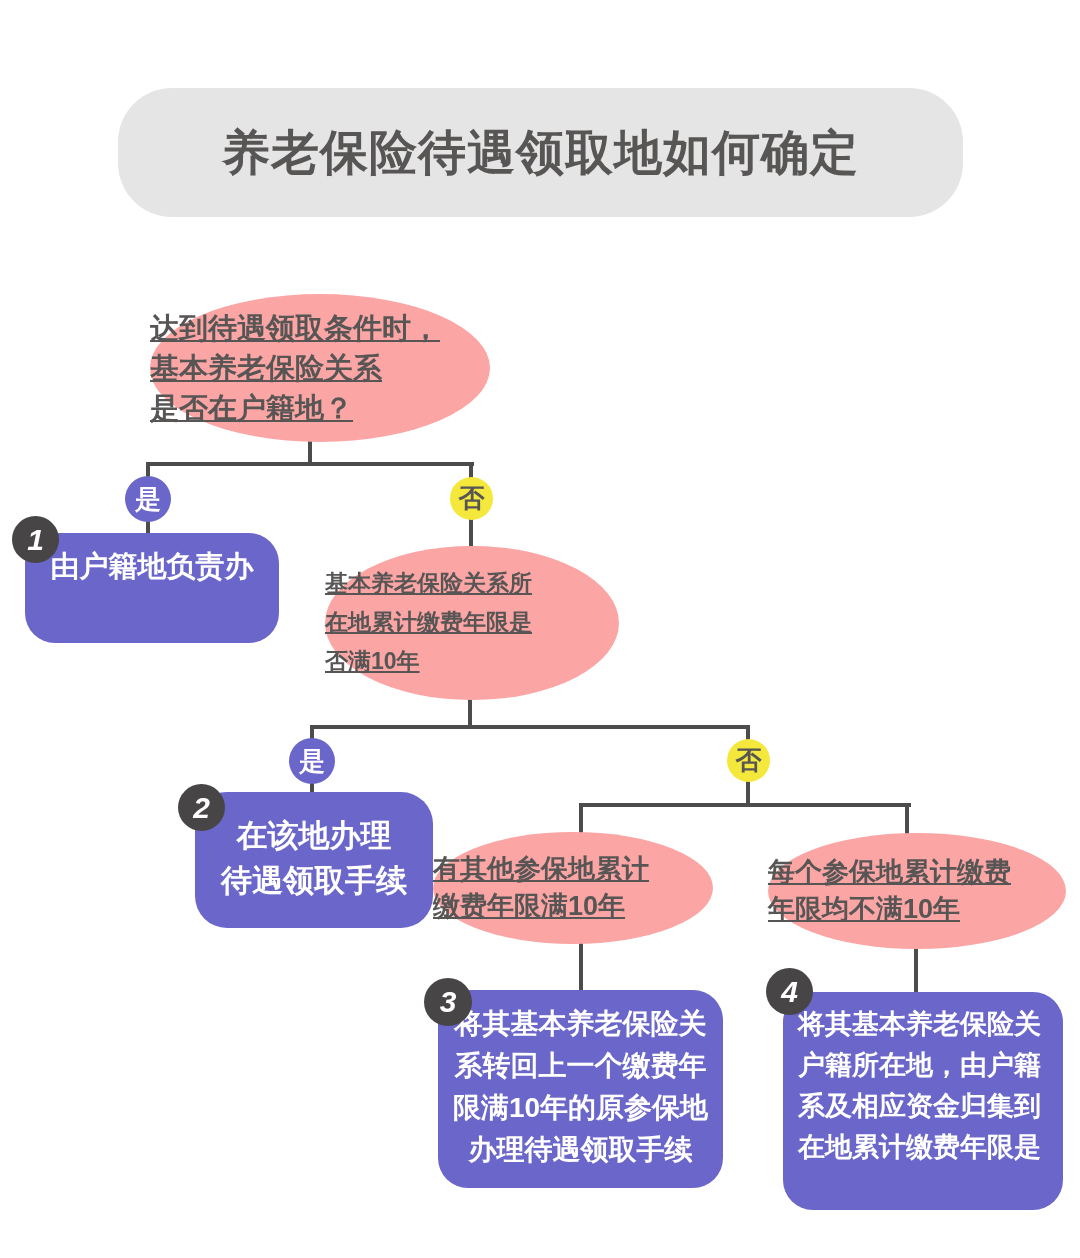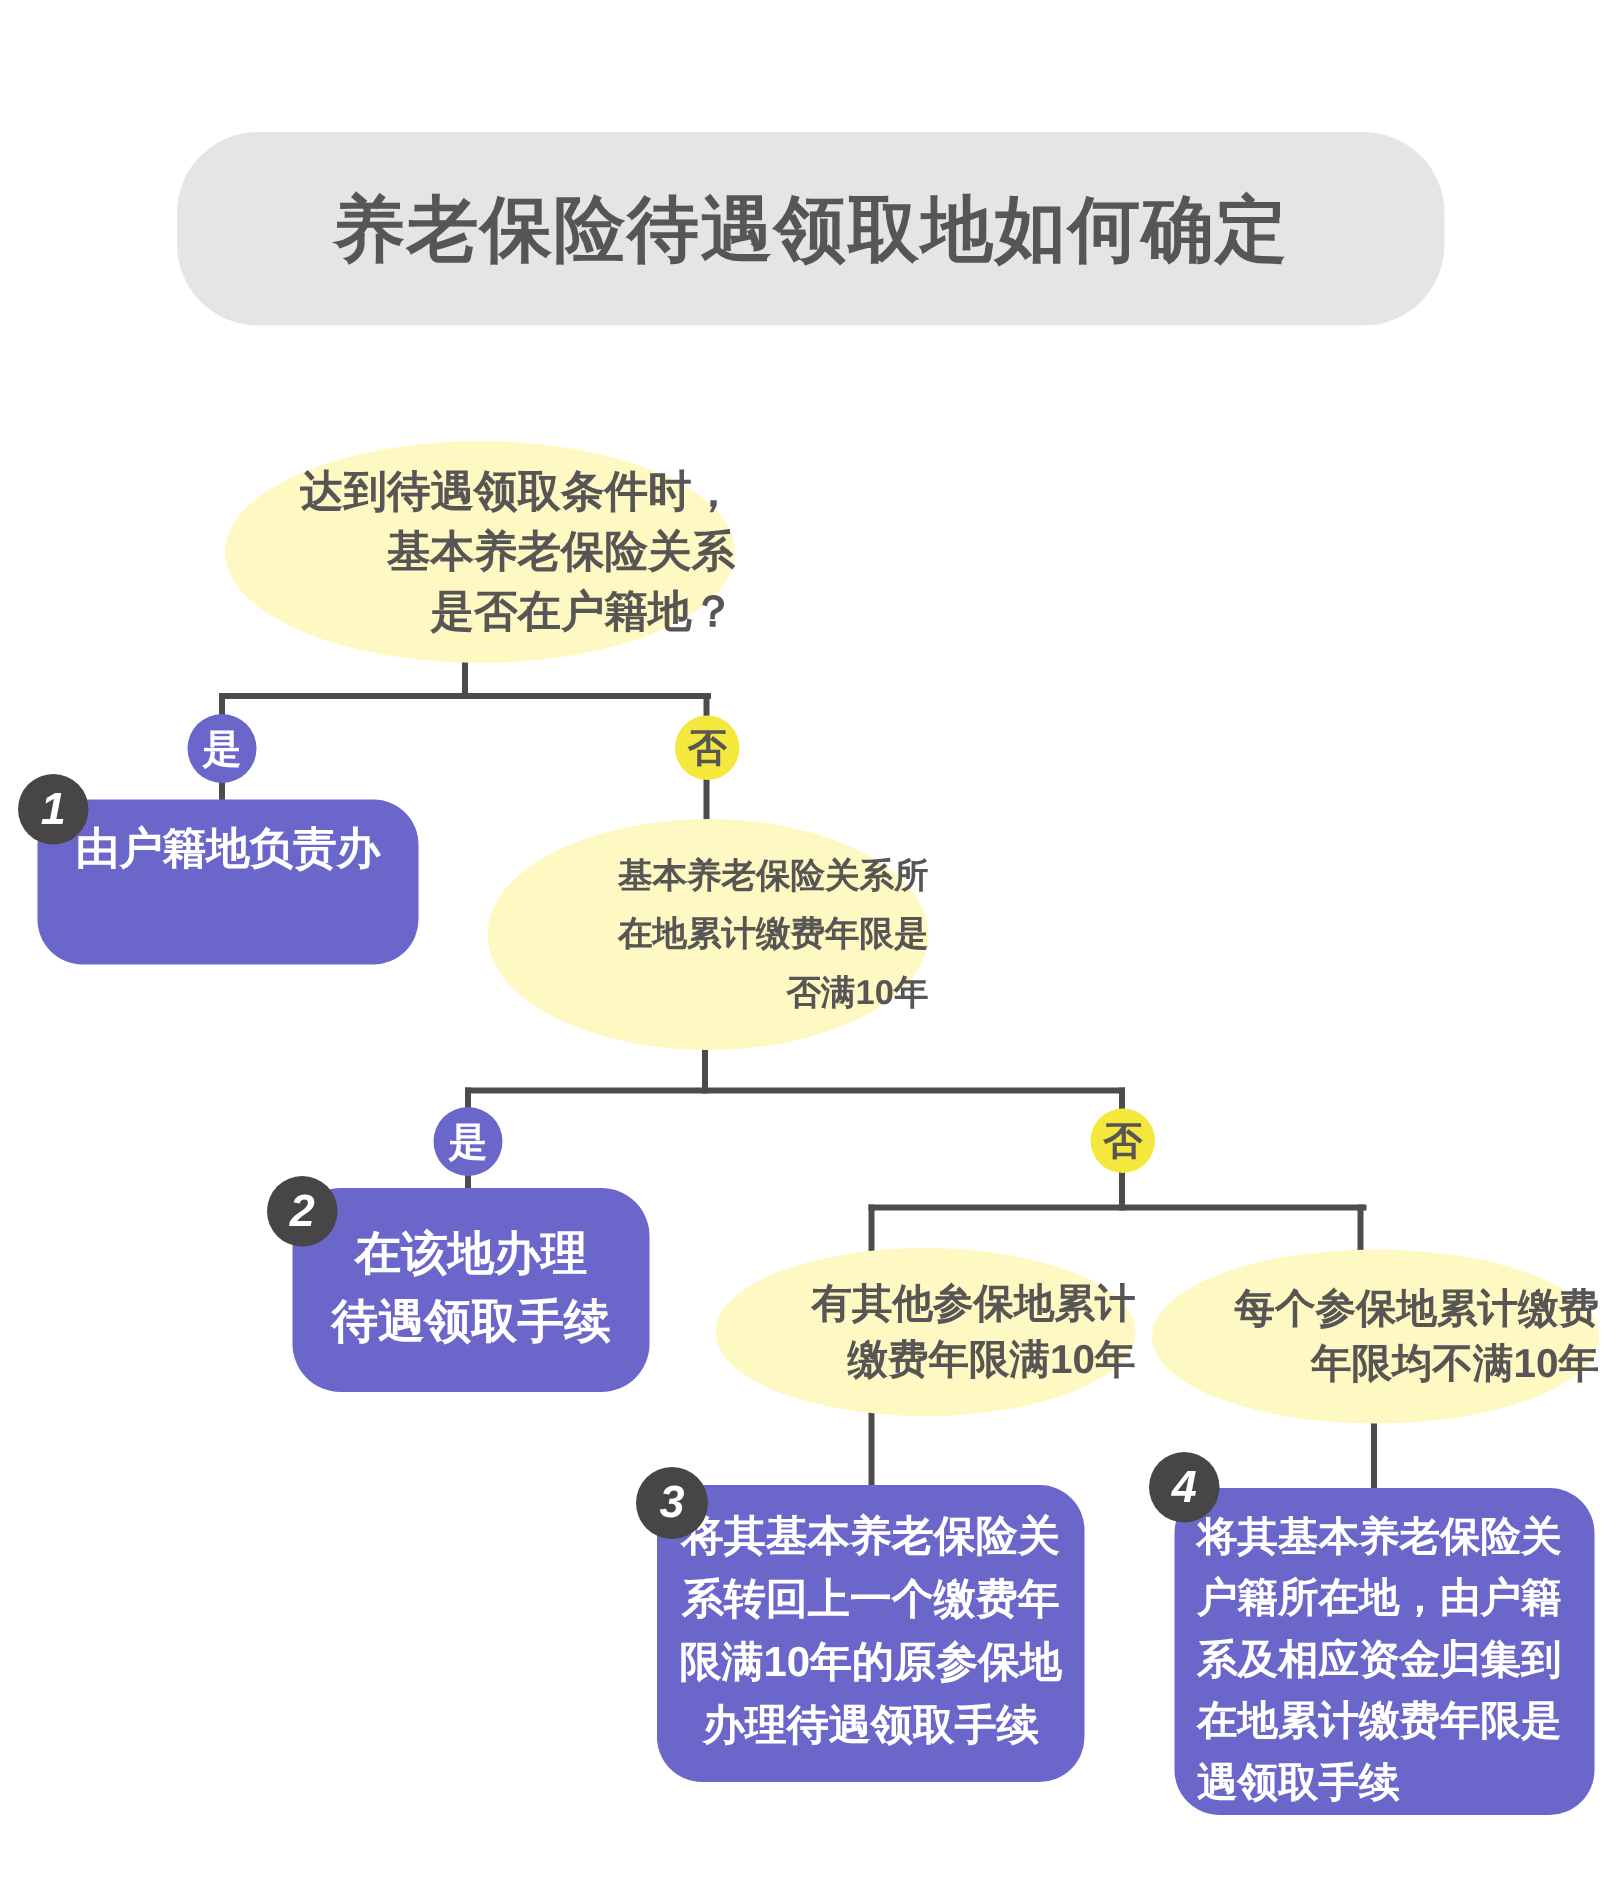--- a/index.html
+++ b/index.html
@@ -7,22 +7,22 @@
     position:relative;width:1080px;height:1258px;background:#ffffff;overflow:hidden;
     font-family:"Liberation Sans","DejaVu Sans",sans-serif;font-weight:bold;
   }
   .title{
     position:absolute;left:118px;top:88px;width:845px;height:129px;
     background:#e5e5e5;border-radius:54px;
     display:flex;align-items:center;justify-content:center;
     font-size:48px;color:#585555;letter-spacing:1px;
   }
   .ellipse{
-    position:absolute;background:#fef9c3;border-radius:50%;
-    color:#585555;text-align:right;
+    position:absolute;background:#fca5a5;border-radius:50%;
+    color:#585555;text-align:left;text-decoration:underline;
   }
   .pbox{
     position:absolute;background:#6B66C9;border-radius:30px;
     color:#ffffff;text-align:center;
   }
   .circ{
     position:absolute;border-radius:50%;
     display:flex;align-items:center;justify-content:center;
     font-size:26px;z-index:3;
   }
@@ -58,21 +58,21 @@
   #yes2{left:289px;top:738px;width:46px;height:46px;}
   #no2{left:727px;top:739px;width:43px;height:43px;}
   
   #r2{left:195px;top:792px;width:238px;height:136px;font-size:31px;line-height:45px;padding-top:21px;box-sizing:border-box;border-radius:32px;}
   #b2{left:178px;top:784px;width:47px;height:47px;}
   
   #cC-h{left:579px;top:803px;width:332px;height:4px;}
   #cC-vl{left:579px;top:803px;width:4px;height:34px;}
   #cC-vr{left:905px;top:803px;width:4px;height:40px;}
   
-  #qC{left:477px;top:832px;width:280px;height:112px;font-size:27px;line-height:37px;padding-top:19px;box-sizing:border-box;}
+  #qC{left:433px;top:832px;width:280px;height:112px;font-size:27px;line-height:37px;padding-top:19px;box-sizing:border-box;}
   #qD{left:768px;top:833px;width:298px;height:116px;font-size:27px;line-height:37px;padding-top:21px;box-sizing:border-box;}
   
   #cD-v{left:579px;top:940px;width:4px;height:52px;}
   #cE-v{left:914px;top:944px;width:4px;height:50px;}
   
   #r3{left:438px;top:990px;width:285px;height:198px;font-size:28px;line-height:42px;padding-top:13px;box-sizing:border-box;}
   #b3{left:424px;top:978px;width:48px;height:48px;}
   
   #r4{left:783px;top:992px;width:280px;height:218px;font-size:27px;line-height:41px;padding-top:12px;padding-left:15px;box-sizing:border-box;text-align:left;}
   #b4{left:766px;top:968px;width:47px;height:47px;}
@@ -145,17 +145,16 @@
     <div>限满10年的原参保地</div>
     <div>办理待遇领取手续</div>
   </div>
   <div class="badge" id="b3">3</div>
 
   <div class="pbox" id="r4">
     <div>将其基本养老保险关</div>
     <div>户籍所在地，由户籍</div>
     <div>系及相应资金归集到</div>
     <div>在地累计缴费年限是</div>
-    <div>遇领取手续</div>
   </div>
   <div class="badge" id="b4">4</div>
 
 </div>
 
 </body></html>

